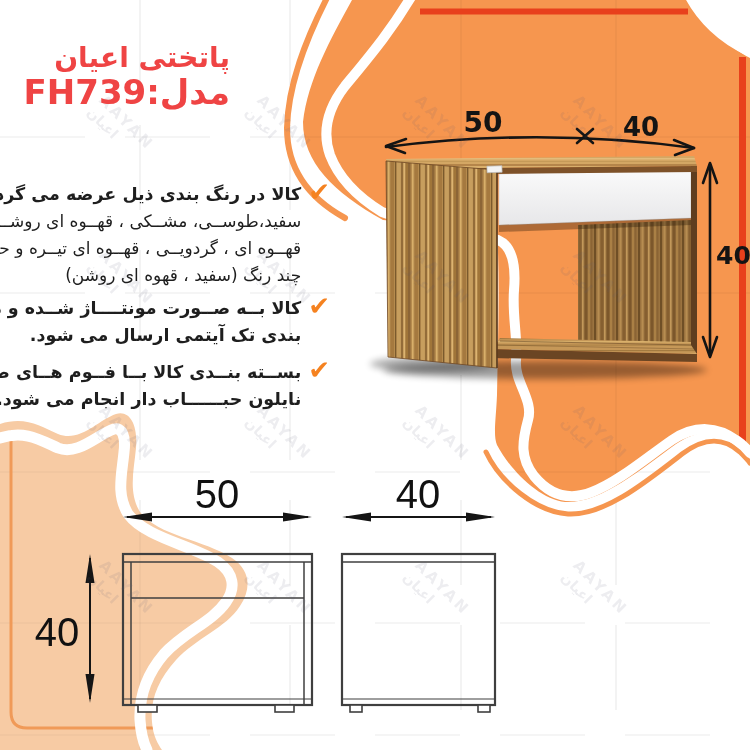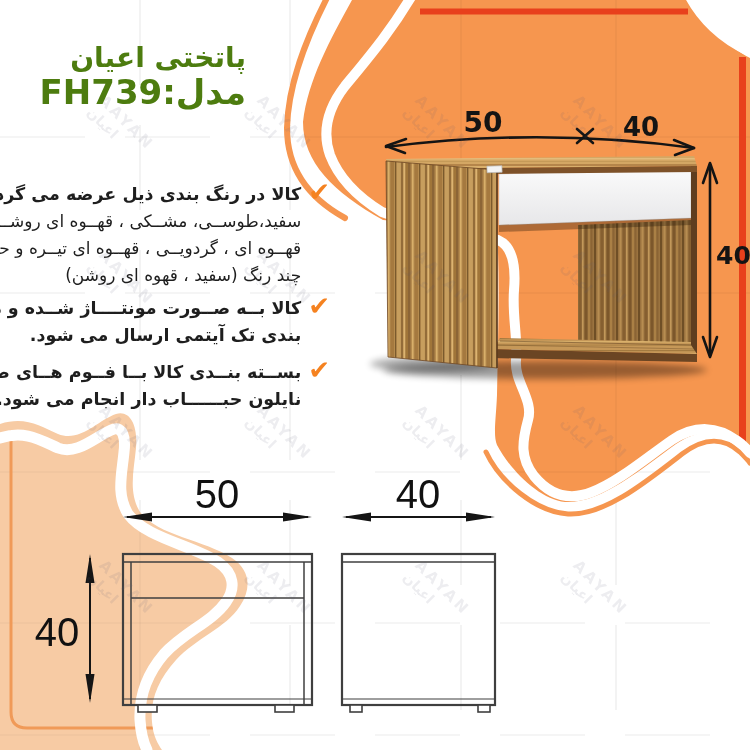--- a/index.html
+++ b/index.html
@@ -6,22 +6,22 @@
   .canvas{position:relative;width:750px;height:750px;overflow:hidden;background:#ffffff;
           font-family:"DejaVu Sans", sans-serif;}
   .canvas svg{position:absolute;left:0;top:0;z-index:1;}
   
   #wm{position:absolute;left:0;top:0;width:750px;height:750px;z-index:2;pointer-events:none;}
   .wm{position:absolute;transform:rotate(45deg);color:rgba(90,90,115,0.11);
       font-weight:bold;line-height:17px;white-space:nowrap;}
   .wm .wm-la{font-size:15px;letter-spacing:3px;display:block;}
   .wm .wm-fa{font-size:14px;display:block;margin-right:18px;letter-spacing:1px;}
   
-  .header{position:absolute;z-index:3;top:40px;left:50px;width:196px;text-align:right;
-          direction:rtl;color:#4d7c0f;font-weight:bold;}
+  .header{position:absolute;z-index:3;top:40px;left:34px;width:196px;text-align:right;
+          direction:rtl;color:#ef4444;font-weight:bold;}
   .header .t1{font-size:28px;line-height:36px;}
   .header .t2{font-size:34px;line-height:32px;}
   
   .bullets{position:absolute;z-index:3;top:181px;right:420px;width:330px;direction:rtl;color:#1e1e1e;}
   .bullet{display:flex;direction:rtl;align-items:flex-start;gap:7px;margin:0 0 6px 0;}
   .bullet.b2{margin-bottom:10px;}
   .check{flex:0 0 auto;font-size:26px;line-height:26px;color:#F58220;margin-top:-2px;}
   .b-lines{flex:1 1 auto;text-align:right;}
   .bl{font-size:17px;line-height:27px;white-space:nowrap;}
   .bl.bold{font-weight:bold;font-size:17.5px;}

